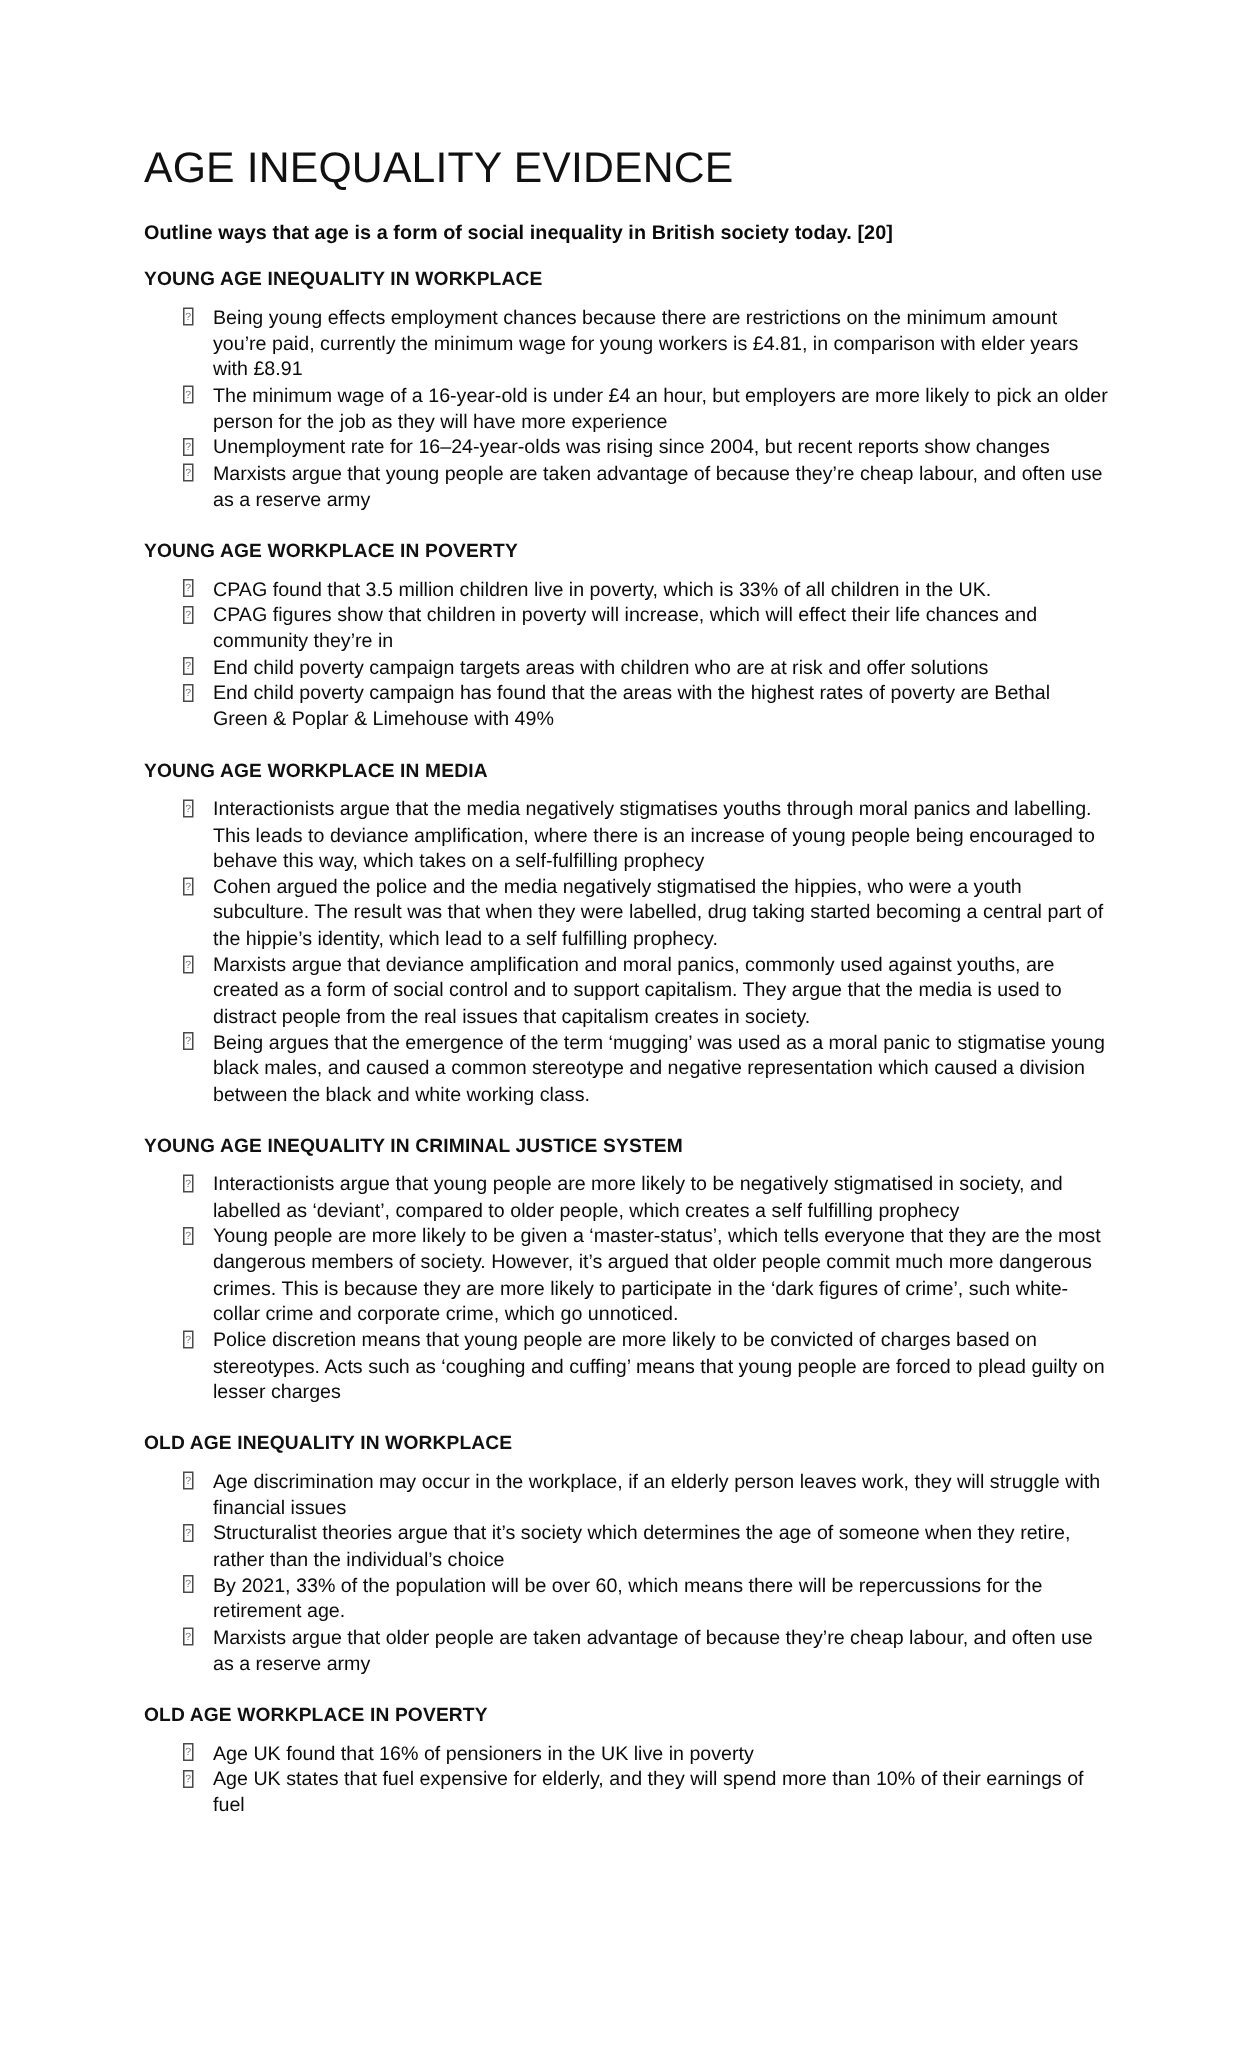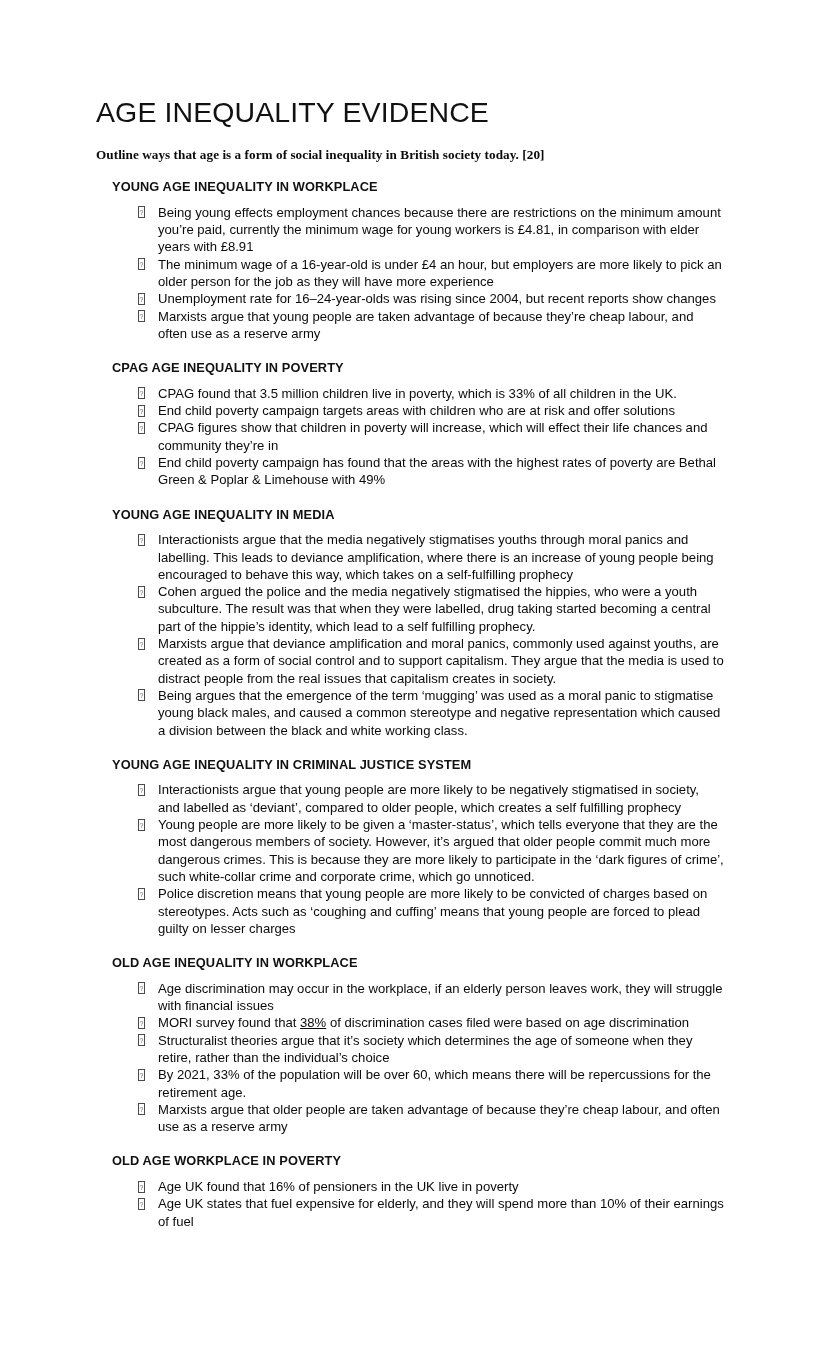--- a/index.html
+++ b/index.html
@@ -31,24 +31,23 @@
     letter-spacing: 0.1px;
     margin: 0 0 17px 0;
     color: #111111;
   }
   .prompt-line {
     font-size: 13.2px;
     font-weight: bold;
     line-height: 1.3;
     margin: 0 0 15px 0;
     letter-spacing: 0.05px;
-    font-family: Liberation Serif, serif;
   }
   .section {
-    margin: 16px;
+    margin: 0;
   }
   .section-heading {
     font-size: 12.8px;
     font-weight: bold;
     line-height: 1.3;
     letter-spacing: 0.1px;
     margin: 0 0 8px 0;
     color: #111111;
   }
   ul.bullets {
@@ -99,50 +98,49 @@
       <div class="section">
         <h2 class="section-heading">YOUNG AGE INEQUALITY IN WORKPLACE</h2>
         <ul class="bullets">
           <li><span class="tofu">?</span><span><span>Being young effects employment chances because there are restrictions on the minimum amount you’re paid, currently the minimum wage for young workers is £4.81, in comparison with elder years with £8.91</span></span></li>
           <li><span class="tofu">?</span><span><span>The minimum wage of a 16-year-old is under £4 an hour, but employers are more likely to pick an older person for the job as they will have more experience</span></span></li>
           <li><span class="tofu">?</span><span><span>Unemployment rate for 16–24-year-olds was rising since 2004, but recent reports show changes</span></span></li>
           <li><span class="tofu">?</span><span><b>Marxists</b><span> argue that young people are taken advantage of because they’re cheap labour, and often use as a reserve army</span></span></li>
         </ul>
       </div>
       <div class="section">
-        <h2 class="section-heading">CPAG AGE INEQUALITY IN POVERTY</h2>
+        <h2 class="section-heading">YOUNG AGE WORKPLACE IN POVERTY</h2>
         <ul class="bullets">
           <li><span class="tofu">?</span><span><b>CPAG</b><span> found that 3.5 million children live in poverty, which is 33% of all children in the UK.</span></span></li>
+          <li><span class="tofu">?</span><span><b>CPAG</b><span> figures show that children in poverty will increase, which will effect their life chances and community they’re in</span></span></li>
           <li><span class="tofu">?</span><span><b>End child poverty campaign</b><span> targets areas with children who are at risk and offer solutions</span></span></li>
-          <li><span class="tofu">?</span><span><b>CPAG</b><span> figures show that children in poverty will increase, which will effect their life chances and community they’re in</span></span></li>
           <li><span class="tofu">?</span><span><b>End child poverty campaign</b><span> has found that the areas with the highest rates of poverty are Bethal Green &amp; Poplar &amp; Limehouse with 49%</span></span></li>
         </ul>
       </div>
       <div class="section">
-        <h2 class="section-heading">YOUNG AGE INEQUALITY IN MEDIA</h2>
+        <h2 class="section-heading">YOUNG AGE WORKPLACE IN MEDIA</h2>
         <ul class="bullets">
           <li><span class="tofu">?</span><span><b>Interactionists</b><span> argue that the media negatively stigmatises youths through moral panics and labelling. This leads to </span><b>deviance amplification</b><span>, where there is an increase of young people being encouraged to behave this way, which takes on a </span><b>self-fulfilling prophecy</b></span></li>
           <li><span class="tofu">?</span><span><b>Cohen</b><span> argued the police and the media negatively stigmatised the hippies, who were a youth subculture. The result was that when they were labelled, drug taking started becoming a central part of the hippie’s identity, which lead to a self fulfilling prophecy.</span></span></li>
           <li><span class="tofu">?</span><span><b>Marxists</b><span> argue that deviance amplification and moral panics, commonly used against youths, are created as a form of social control and to support capitalism. They argue that the media is used to distract people from the real issues that capitalism creates in society.</span></span></li>
           <li><span class="tofu">?</span><span><b>Being</b><span> argues that the emergence of the term ‘mugging’ was used as a moral panic to stigmatise young black males, and caused a common stereotype and negative representation which caused a division between the black and white working class.</span></span></li>
         </ul>
       </div>
       <div class="section">
         <h2 class="section-heading">YOUNG AGE INEQUALITY IN CRIMINAL JUSTICE SYSTEM</h2>
         <ul class="bullets">
           <li><span class="tofu">?</span><span><b>Interactionists</b><span> argue that young people are more likely to be negatively stigmatised in society, and labelled as ‘deviant’, compared to older people, which creates a self fulfilling prophecy</span></span></li>
           <li><span class="tofu">?</span><span><span>Young people are more likely to be given a ‘</span><b>master-status’</b><span>, which tells everyone that they are the most dangerous members of society. However, it’s argued that older people commit much more dangerous crimes. This is because they are more likely to participate in the ‘</span><b>dark figures of crime’</b><span>, such </span><b>white-collar crime</b><span> and </span><b>corporate crime</b><span>, which go unnoticed.</span></span></li>
           <li><span class="tofu">?</span><span><b>Police discretion</b><span> means that young people are more likely to be convicted of charges based on stereotypes. Acts such as ‘coughing and cuffing’ means that young people are forced to plead guilty on lesser charges</span></span></li>
         </ul>
       </div>
       <div class="section">
         <h2 class="section-heading">OLD AGE INEQUALITY IN WORKPLACE</h2>
         <ul class="bullets">
           <li><span class="tofu">?</span><span><span>Age discrimination may occur in the workplace, if an elderly person leaves work, they will struggle with financial issues</span></span></li>
-          <li><span class="tofu">?</span><span><b>MORI</b><span> survey found that </span><span class="u">38%</span><span> of discrimination cases filed were based on age discrimination</span></span></li>
           <li><span class="tofu">?</span><span><b>Structuralist</b><span> theories argue that it’s society which determines the age of someone when they retire, rather than the individual’s choice</span></span></li>
           <li><span class="tofu">?</span><span><span>By 2021, 33% of the population will be over 60, which means there will be repercussions for the retirement age.</span></span></li>
           <li><span class="tofu">?</span><span><b>Marxists</b><span> argue that older people are taken advantage of because they’re cheap labour, and often use as a reserve army</span></span></li>
         </ul>
       </div>
       <div class="section">
         <h2 class="section-heading">OLD AGE WORKPLACE IN POVERTY</h2>
         <ul class="bullets">
           <li><span class="tofu">?</span><span><b>Age UK</b><span> found that 16% of pensioners in the UK live in poverty</span></span></li>
           <li><span class="tofu">?</span><span><b>Age UK s</b><span>tates that fuel expensive for elderly, and they will spend more than 10% of their earnings of fuel</span></span></li>

